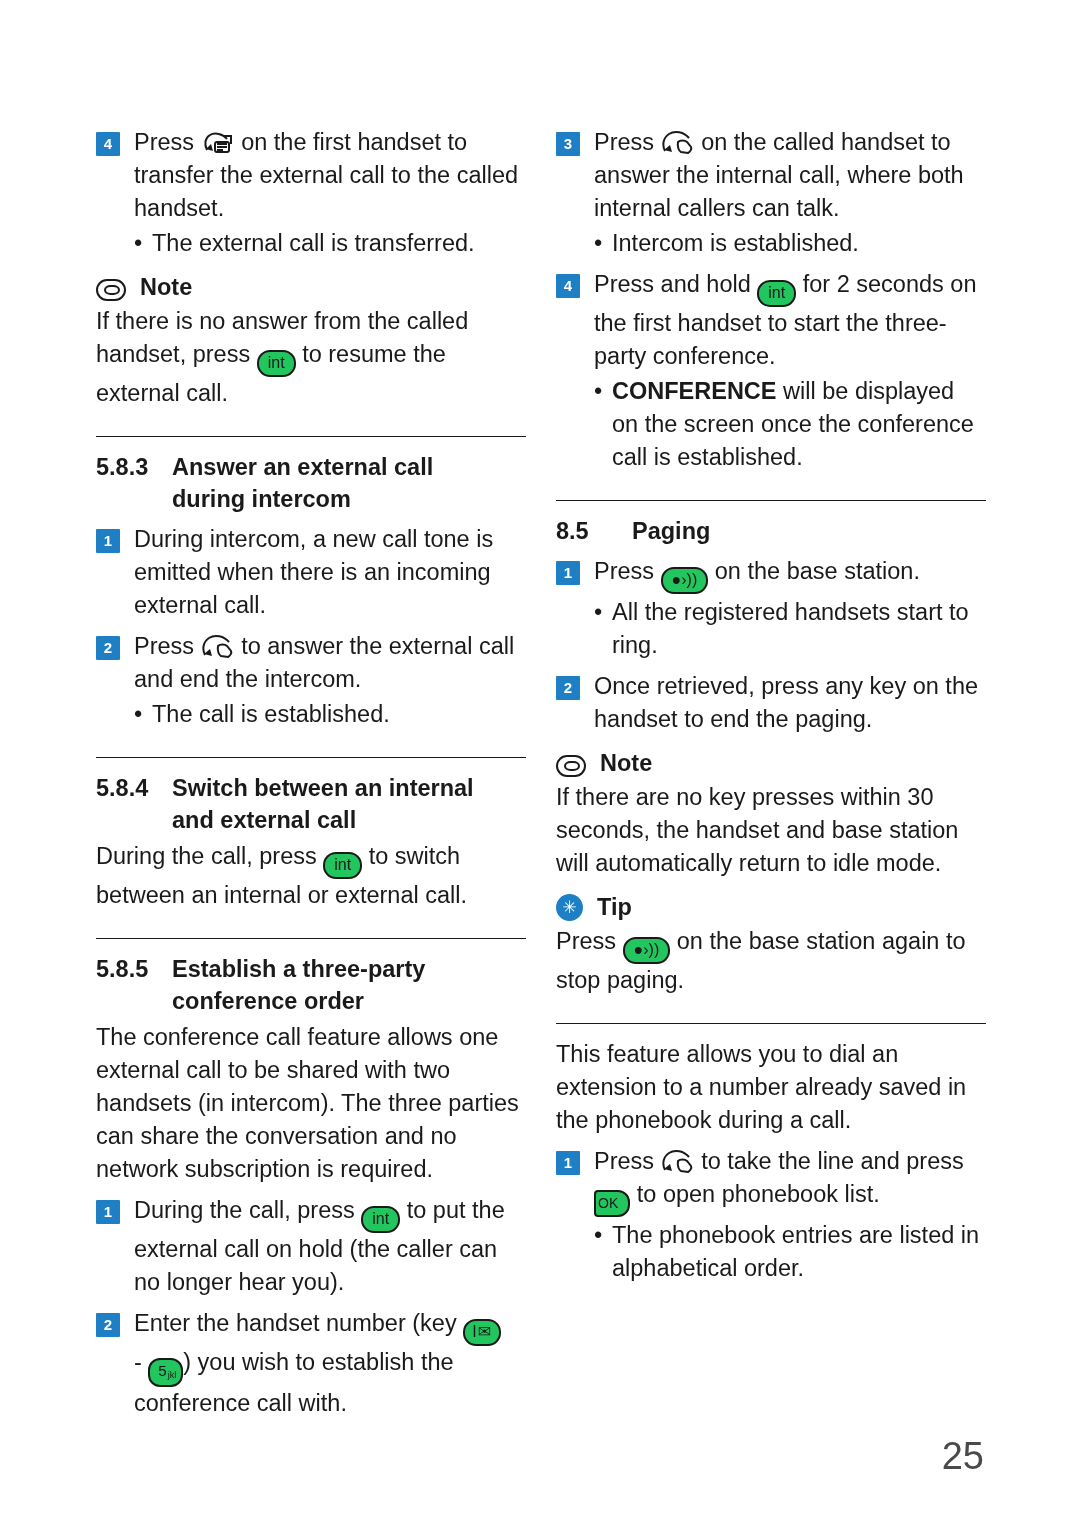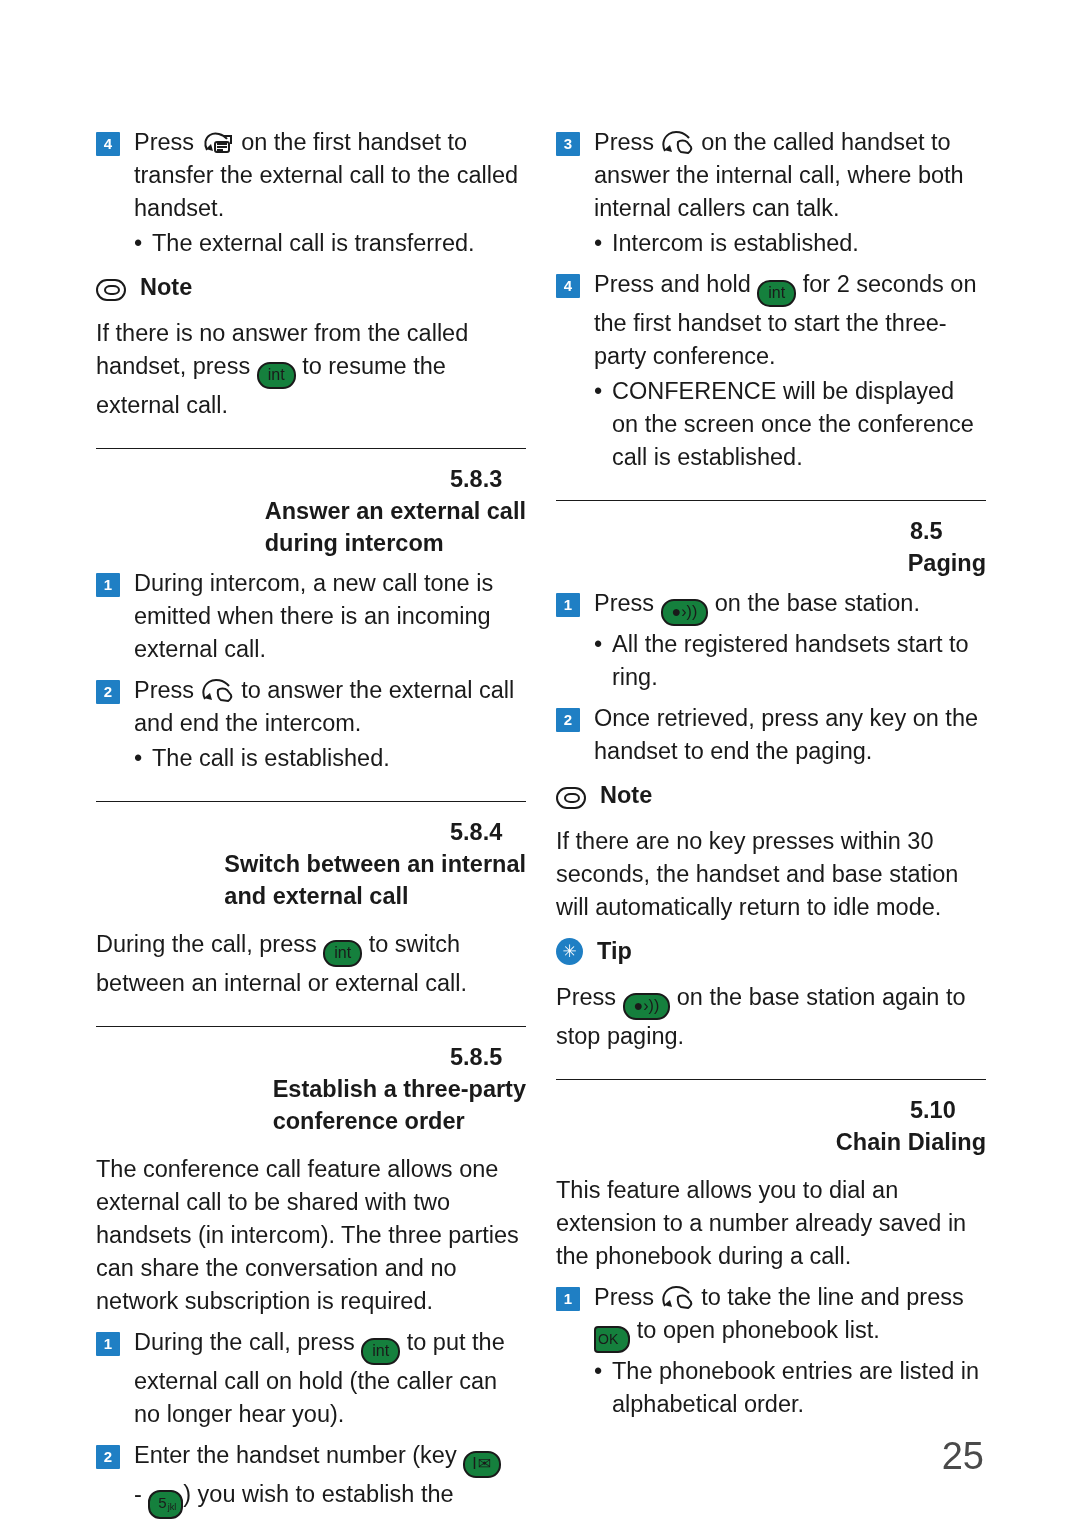--- a/index.html
+++ b/index.html
@@ -51,21 +51,21 @@
   }
   .steptext {
     font-size: 23.5px;
     line-height: 33px;
     color: #1a1a1a;
   }
   .para {
     font-size: 23.5px;
     line-height: 33px;
     color: #1a1a1a;
-    margin-top: 16px;
+    margin-top: 4px;
   }
   .bullet {
     display: flex;
     align-items: flex-start;
     font-size: 23.5px;
     line-height: 33px;
     margin-top: 2px;
     padding-left: 38px;
   }
   .bullet .dot {
@@ -79,27 +79,26 @@
 
   
   .rule {
     border-top: 1.5px solid #1a1a1a;
     margin-top: 26px;
     margin-bottom: 14px;
     width: 100%;
   }
   .heading {
     display: flex;
-    align-items: flex-end;
+    align-items: flex-start;
     font-weight: bold;
     font-size: 23.5px;
     line-height: 32px;
     color: #1a1a1a;
     margin-bottom: 4px;
-    flex-direction: column;
   }
   .heading .hnum {
     flex: 0 0 auto;
     width: 76px;
   }
   .heading .htxt { flex: 1 1 auto; }
 
   
   .noteline {
     display: flex;
@@ -151,21 +150,21 @@
     display: inline-block;
     vertical-align: -6px;
     border: 2px solid #1a1a1a;
     border-radius: 13px;
     padding: 1px 9px 2px 9px;
     font-size: 16px;
     line-height: 20px;
     font-family: "Liberation Sans", sans-serif;
     color: #1a1a1a;
     white-space: nowrap;
-    background: #15803d;
+    background: #22c55e;
   }
   .key.num {
     border-radius: 12px;
     padding: 1px 6px 2px 8px;
     font-size: 15px;
   }
   .key.num sub {
     font-size: 9px;
     vertical-align: baseline;
     position: relative;
@@ -199,21 +198,21 @@
     color: #2aa4df;
   }
   .page-number {
     position: absolute;
     right: 96px;
     top: 1435px;
     font-size: 38px;
     color: #4a4a4a;
     margin-left: 28px;
   }
-  b.bold { font-weight: normal; }
+  b.bold { font-weight: bold; }
 </style>
 </head>
 <body>
 
 <div class="page">
 
   <div class="col col-left">
 
     <div class="step">
       <div class="stepnum">4</div>
@@ -378,24 +377,20 @@
     <div class="noteline">
       <span class="tip-icon"></span>
       <span class="nlabel">Tip</span>
     </div>
     <div class="para"><span>Press</span>
       <span class="key">●›))</span>
       <span>on the base station again to stop paging.</span>
     </div>
 
     <div class="rule"></div>
-    <div class="heading">
-      <span class="hnum">5.10</span>
-      <span class="htxt">Chain Dialing</span>
-    </div>
     <div class="para">This feature allows you to dial an extension to a number already saved in the phonebook during a call.</div>
 
     <div class="step">
       <div class="stepnum">1</div>
       <div class="steptext"><span>Press</span>
         <span class="glyph"><svg width="34" height="26" viewBox="0 0 34 26">
               <g fill="none" stroke="#1a1a1a" stroke-width="2">
                 <path d="M4 21 C1 15 2 8 8 4 C14 0 23 2 28 8"></path>
                 <path d="M3 20 L11 22 L9 15 Z" fill="#1a1a1a" stroke="none"></path>
                 <path d="M17 12 C19 10 24 10 26 12 L30 17 C31 19 29 22 27 23 L20 22 C18 21 16 17 17 12 Z" fill="#fff"></path>

